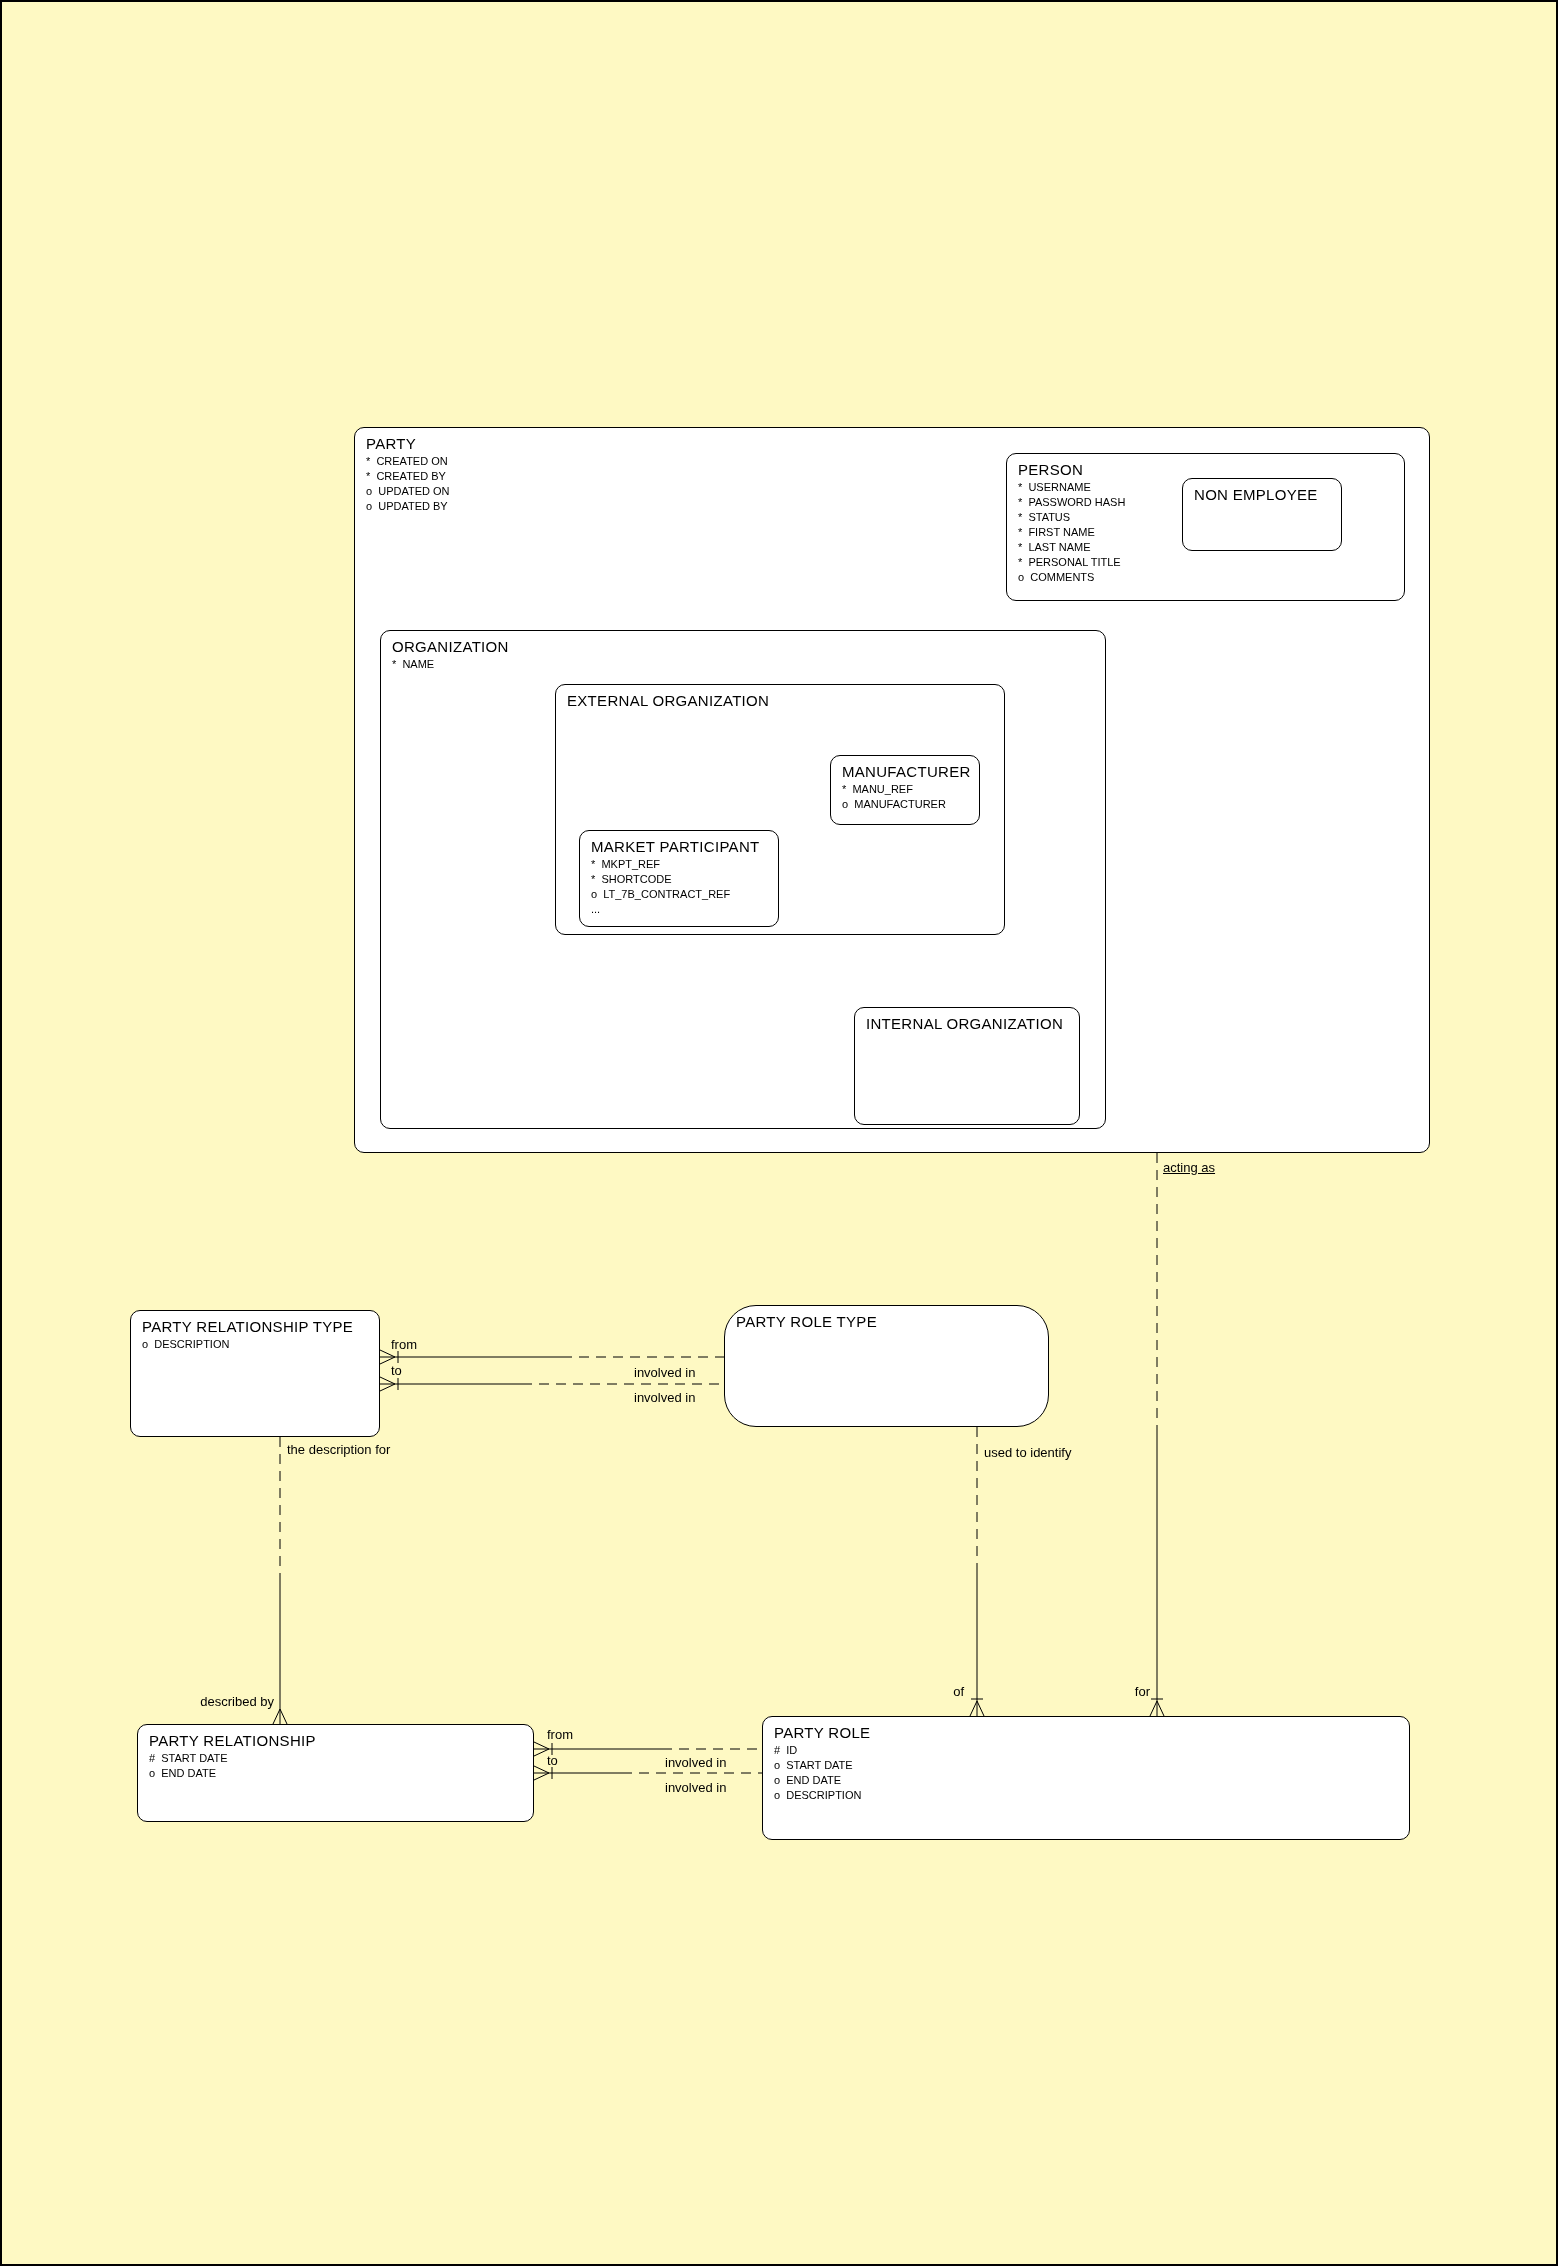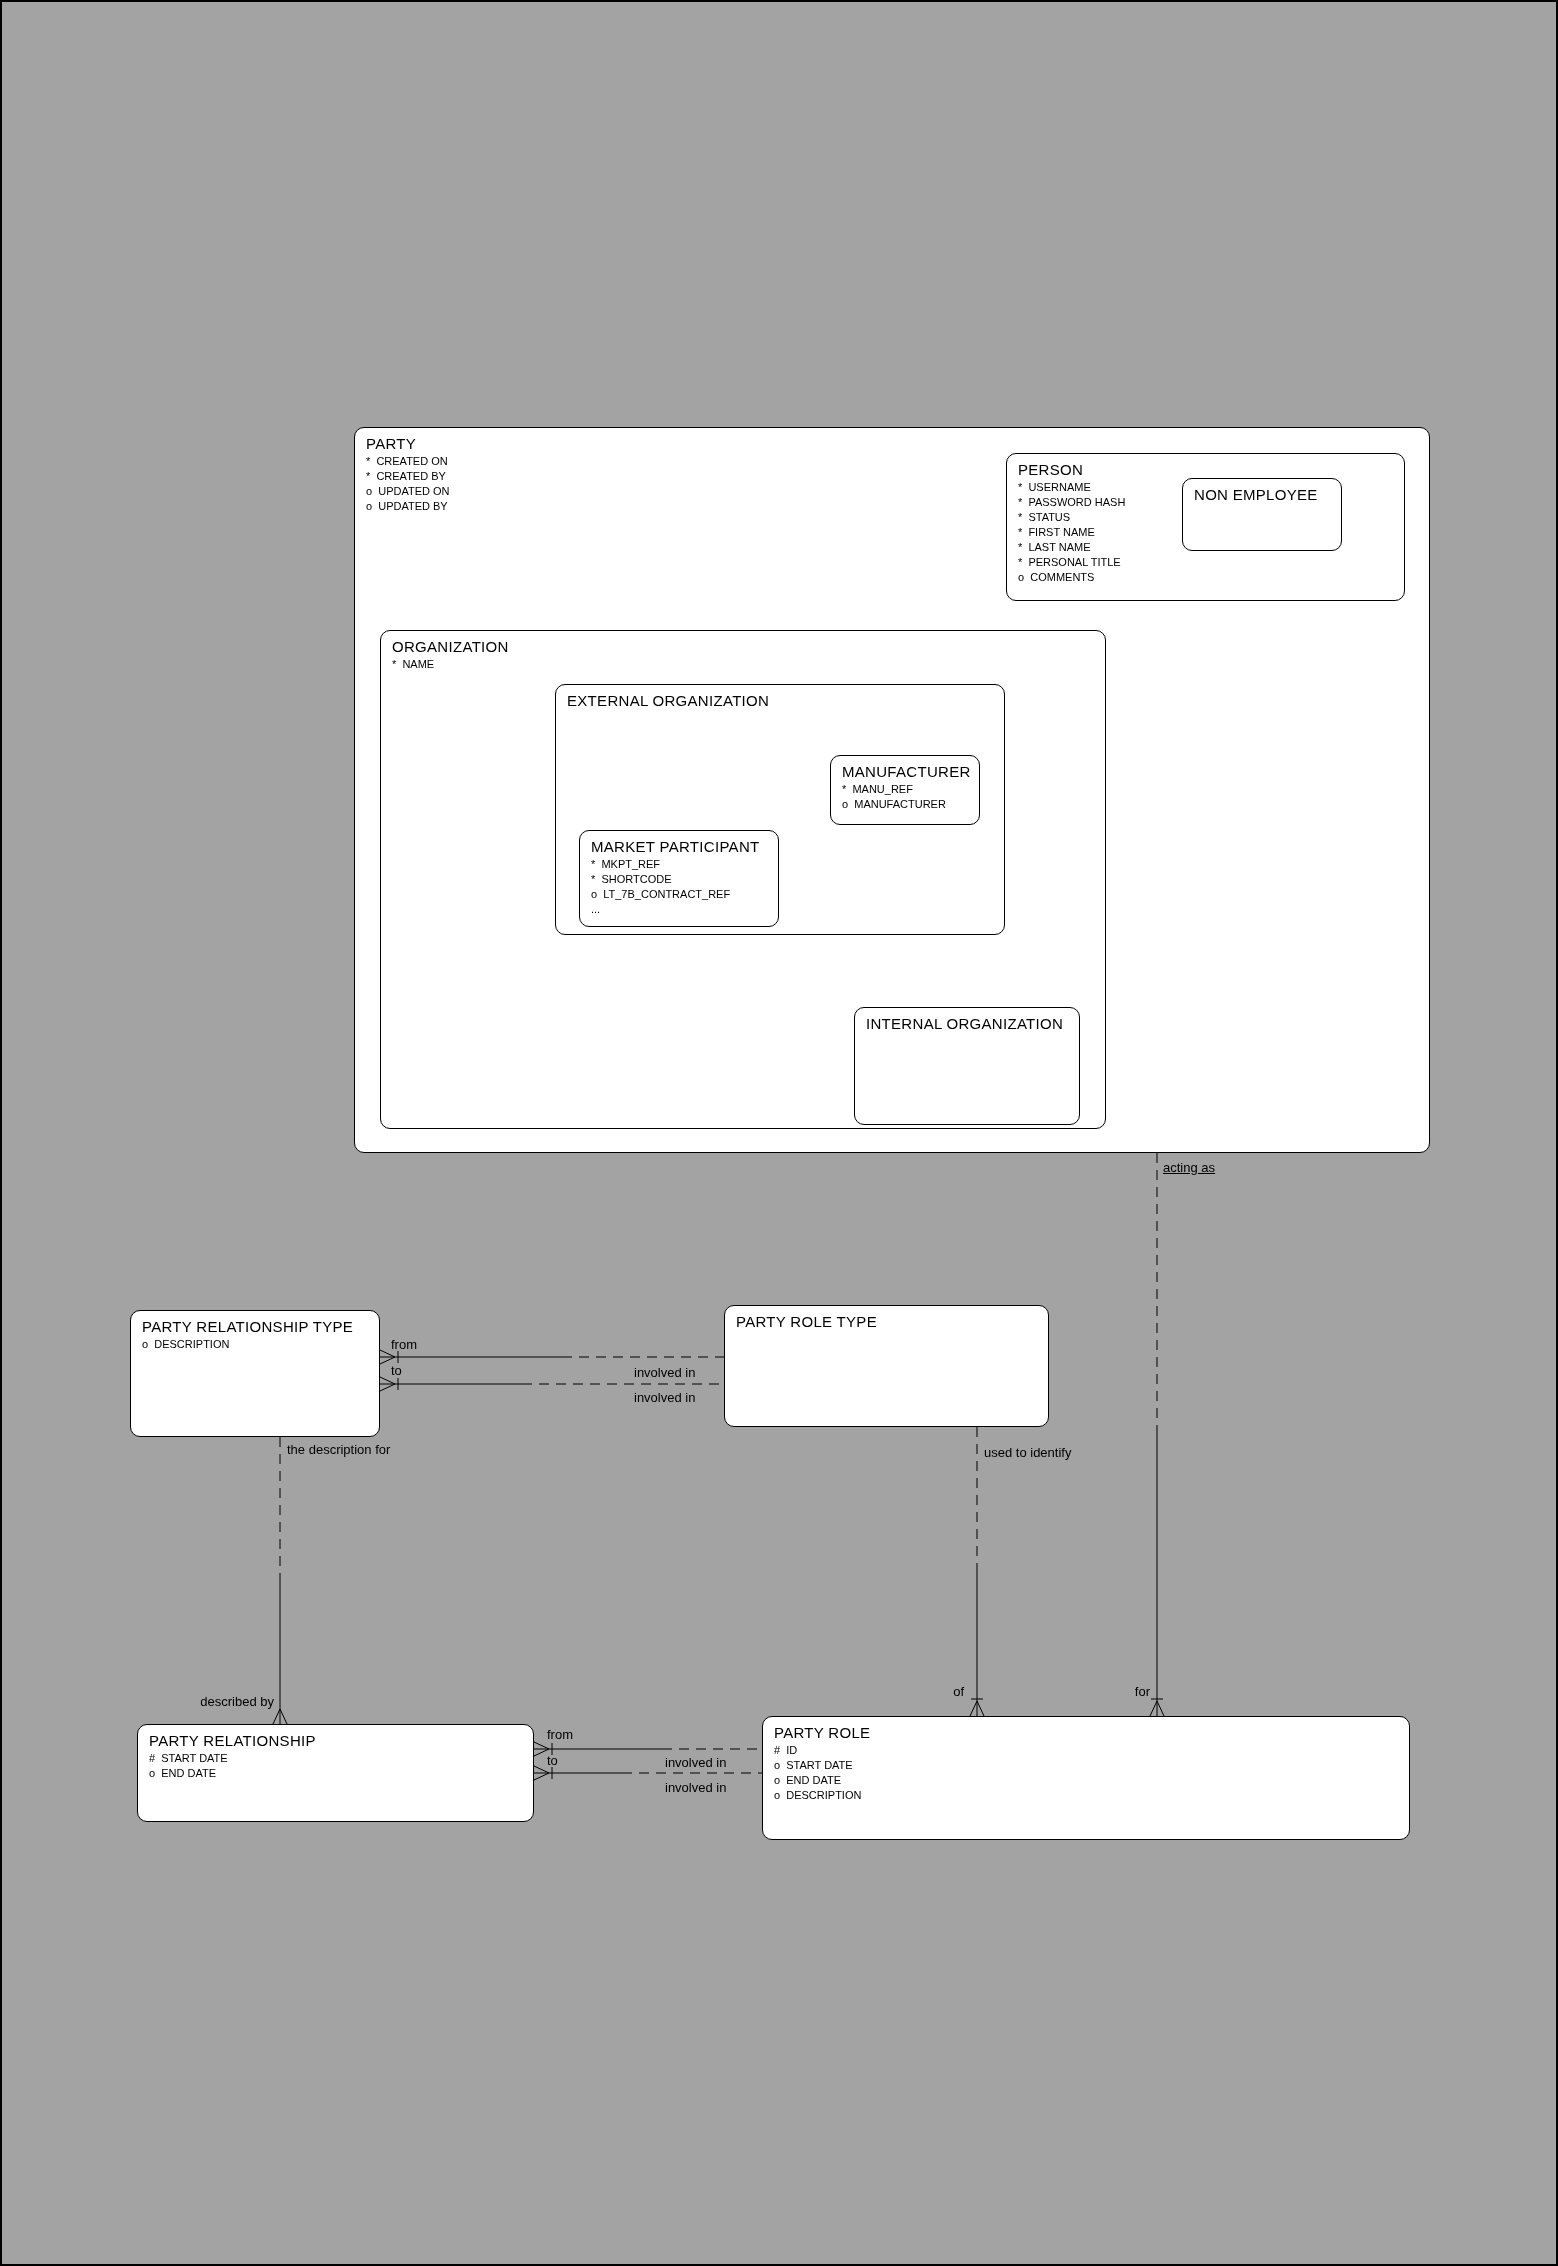--- a/index.html
+++ b/index.html
@@ -1,21 +1,21 @@
 <!DOCTYPE html>
 <html><head>
 <meta charset="utf-8">
 <style>
   html, body { margin: 0; padding: 0; background: #ffffff; }
   body { font-family: "Liberation Sans", sans-serif; color: #000; }
   #canvas {
     position: relative;
     width: 1558px;
     height: 2266px;
-    background: #a3a3a3;
+    background: #fef9c3;
     border: 2px solid #000;
     box-sizing: border-box;
     overflow: hidden;
   }
   .entity {
     position: absolute;
     border: 1px solid #000;
     border-radius: 10px;
     background: #ffffff;
     box-sizing: border-box;
@@ -50,21 +50,21 @@
   
   #e-party                   { left: 352px;  top: 425px;  width: 1076px; height: 726px; }
   #e-person                  { left: 1004px; top: 451px;  width: 399px;  height: 148px; }
   #e-non-employee            { left: 1180px; top: 476px;  width: 160px;  height: 73px;  }
   #e-organization            { left: 378px;  top: 628px;  width: 726px;  height: 499px; }
   #e-external-organization   { left: 553px;  top: 653px;  width: 450px;  height: 251px; margin-top: 29px; }
   #e-manufacturer            { left: 828px;  top: 753px;  width: 150px;  height: 70px;  }
   #e-market-participant      { left: 577px;  top: 828px;  width: 200px;  height: 97px;  }
   #e-internal-organization   { left: 852px;  top: 1005px; width: 226px;  height: 118px;  }
   #e-party-relationship-type { left: 128px;  top: 1308px; width: 250px;  height: 127px; }
-  #e-party-role-type         { left: 722px;  top: 1303px; width: 325px;  height: 122px; }
+  #e-party-role-type         { left: 722px;  top: 1303px; width: 325px;  height: 122px; border-radius: 32px; }
   #e-party-relationship      { left: 135px;  top: 1722px; width: 397px;  height: 98px;  }
   #e-party-role              { left: 760px;  top: 1714px; width: 648px;  height: 124px; }
 
   
   #l-acting-as          { left: 1161px; top: 1158px; text-decoration: underline; }
   #l-used-to-identify   { left: 982px;  top: 1431px; margin-top: 12px; }
   #l-the-description-for{ left: 285px;  top: 1440px; }
   #l-described-by       { left: 152px;  top: 1692px; width: 120px; }
   #l-of                 { left: 912px;  top: 1682px; width: 50px;  }
   #l-for                { left: 1092px; top: 1682px; width: 56px;  }

